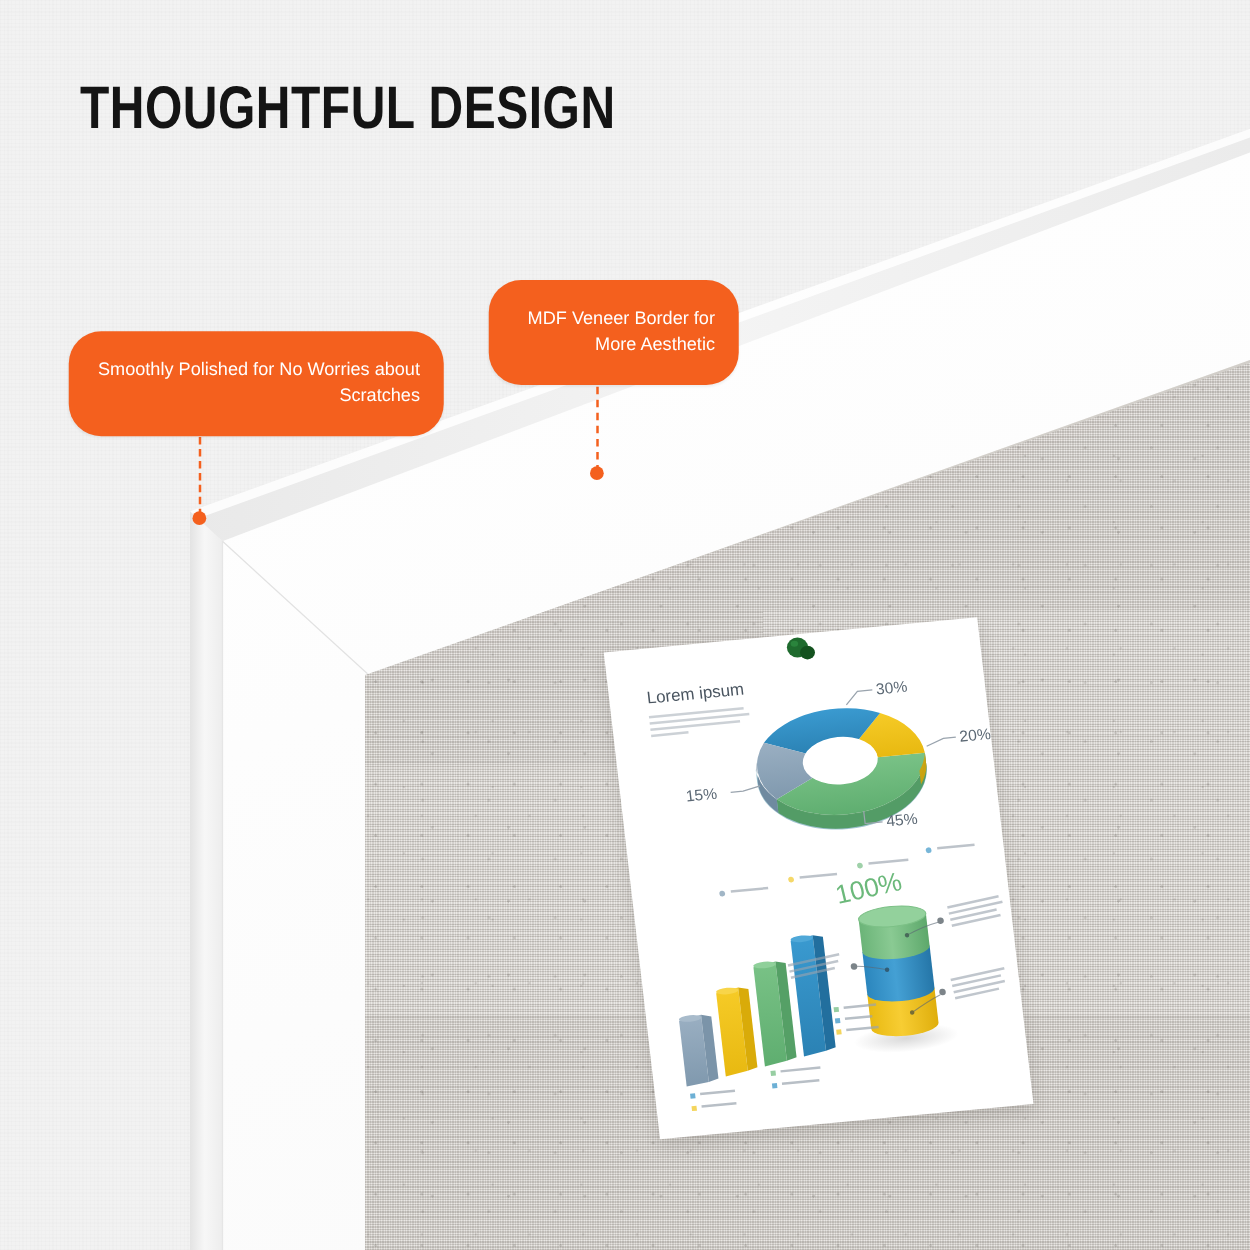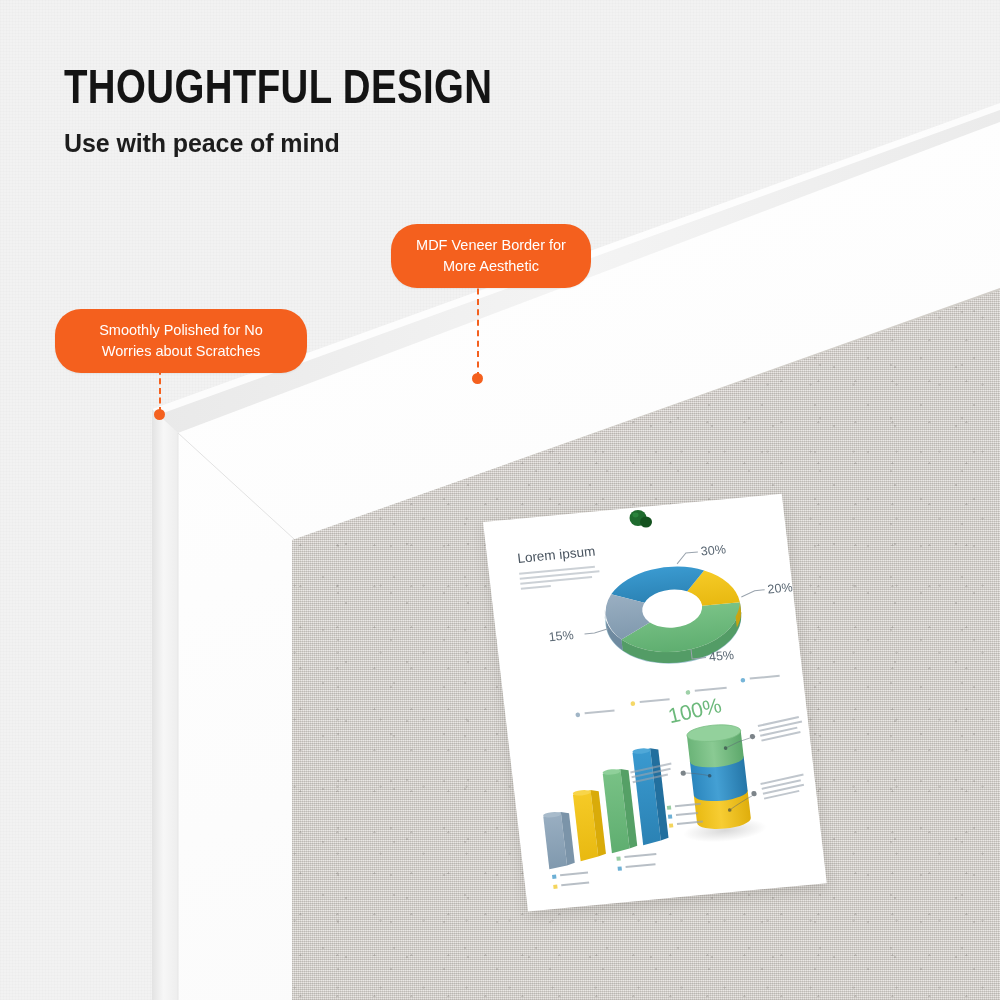--- a/index.html
+++ b/index.html
@@ -38,25 +38,25 @@
   }
 
   
   .callout{
     position:absolute;
     background:#f4601e;
     color:#fff;
     border-radius:26px;
     font-size:14.5px;
     line-height:1.45;
-    padding:11px 19px;
-    text-align:center;
+    padding:21px 19px;
+    text-align:right;
     box-shadow:0 1px 2px rgba(0,0,0,.06);
   }
-  #callout-left{ left:55px; top:265px; width:252px;margin-top:44px; }
+  #callout-left{ left:55px; top:265px; width:300px; }
   #callout-right{ left:391px; top:224px; width:200px; }
 
   
   .leader{
     position:absolute;
     border-left:2px dashed #f4601e;
     width:0;
   }
   .leader-dot{
     position:absolute;
@@ -353,21 +353,20 @@
 <div id="pushpin">
   <svg width="26" height="24" viewBox="0 0 26 24">
     <ellipse cx="10" cy="10" rx="8.5" ry="8" fill="#1f6b2e"></ellipse>
     <ellipse cx="18" cy="14" rx="6" ry="5.5" fill="#14521f"></ellipse>
     <ellipse cx="7.5" cy="7" rx="3" ry="2.4" fill="#2f8c42" opacity="0.75"></ellipse>
   </svg>
 </div>
 
 <div id="headline">
   <div class="h1">THOUGHTFUL DESIGN</div>
-  <div class="h2">Use with peace of mind</div>
 </div>
 
 <div class="leader" id="leader-left"></div>
 <div class="leader-dot" id="leader-left-dot"></div>
 
 <div class="leader" id="leader-right"></div>
 <div class="leader-dot" id="leader-right-dot"></div>
 
 <div class="callout" id="callout-left">Smoothly Polished for No Worries about Scratches</div>
 

